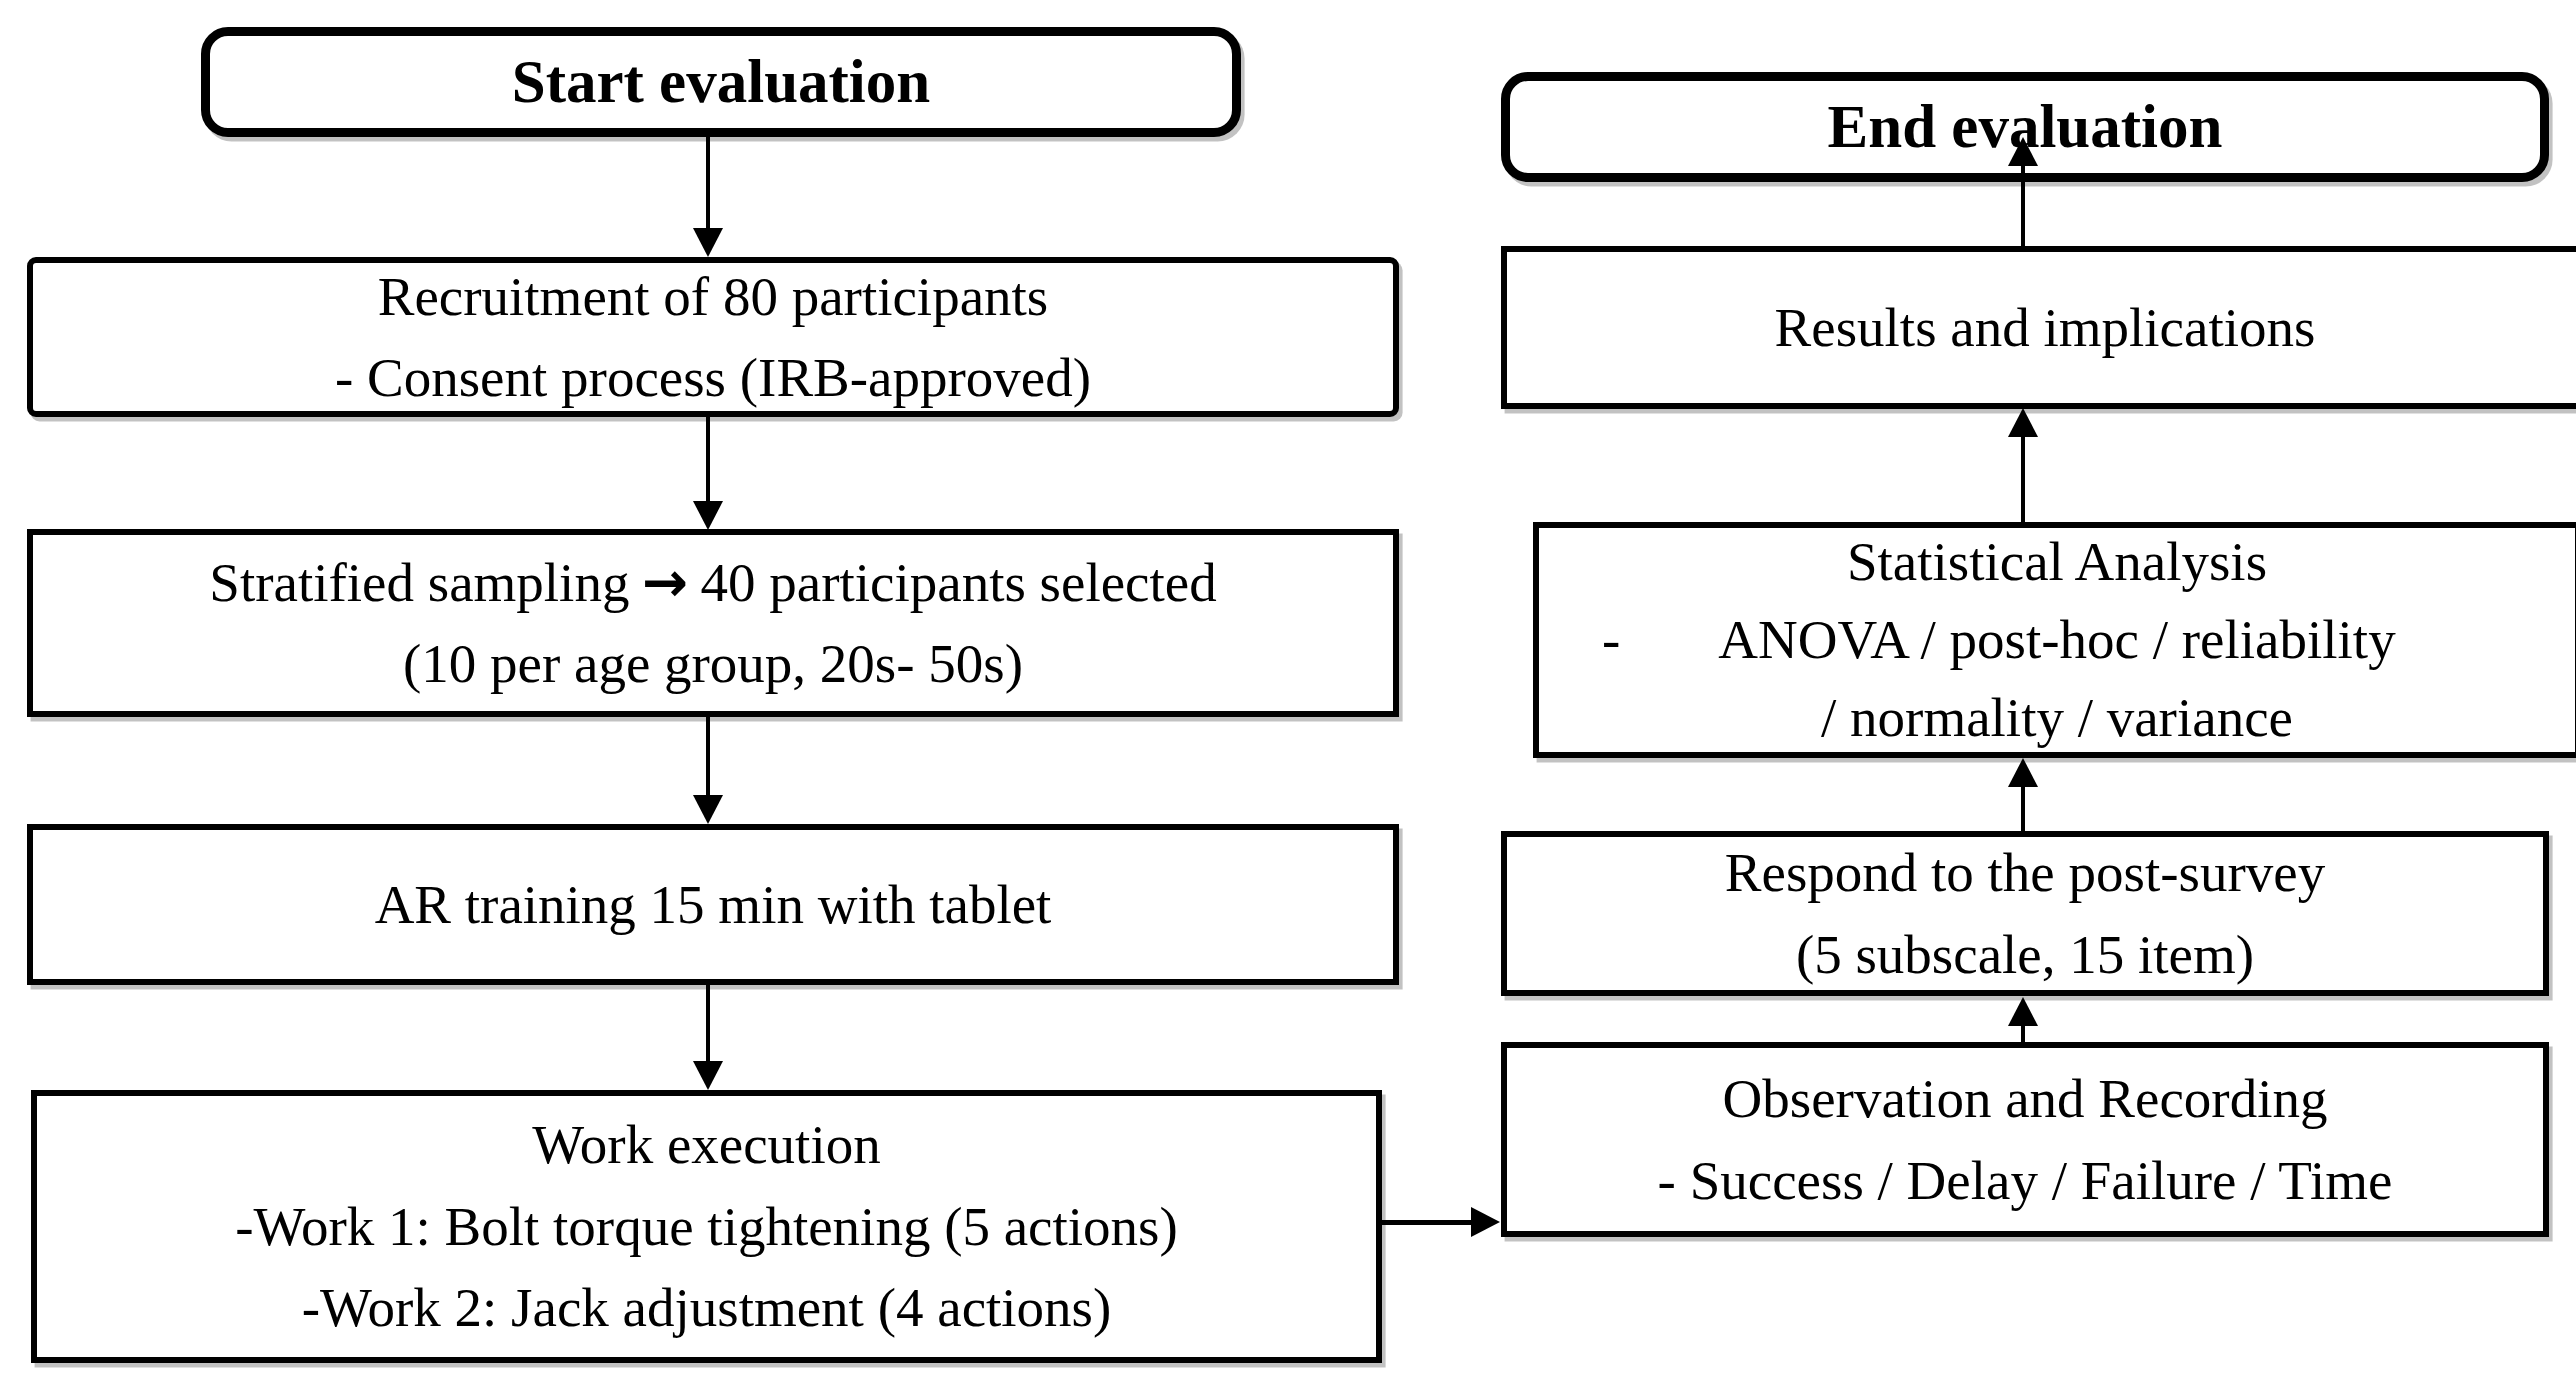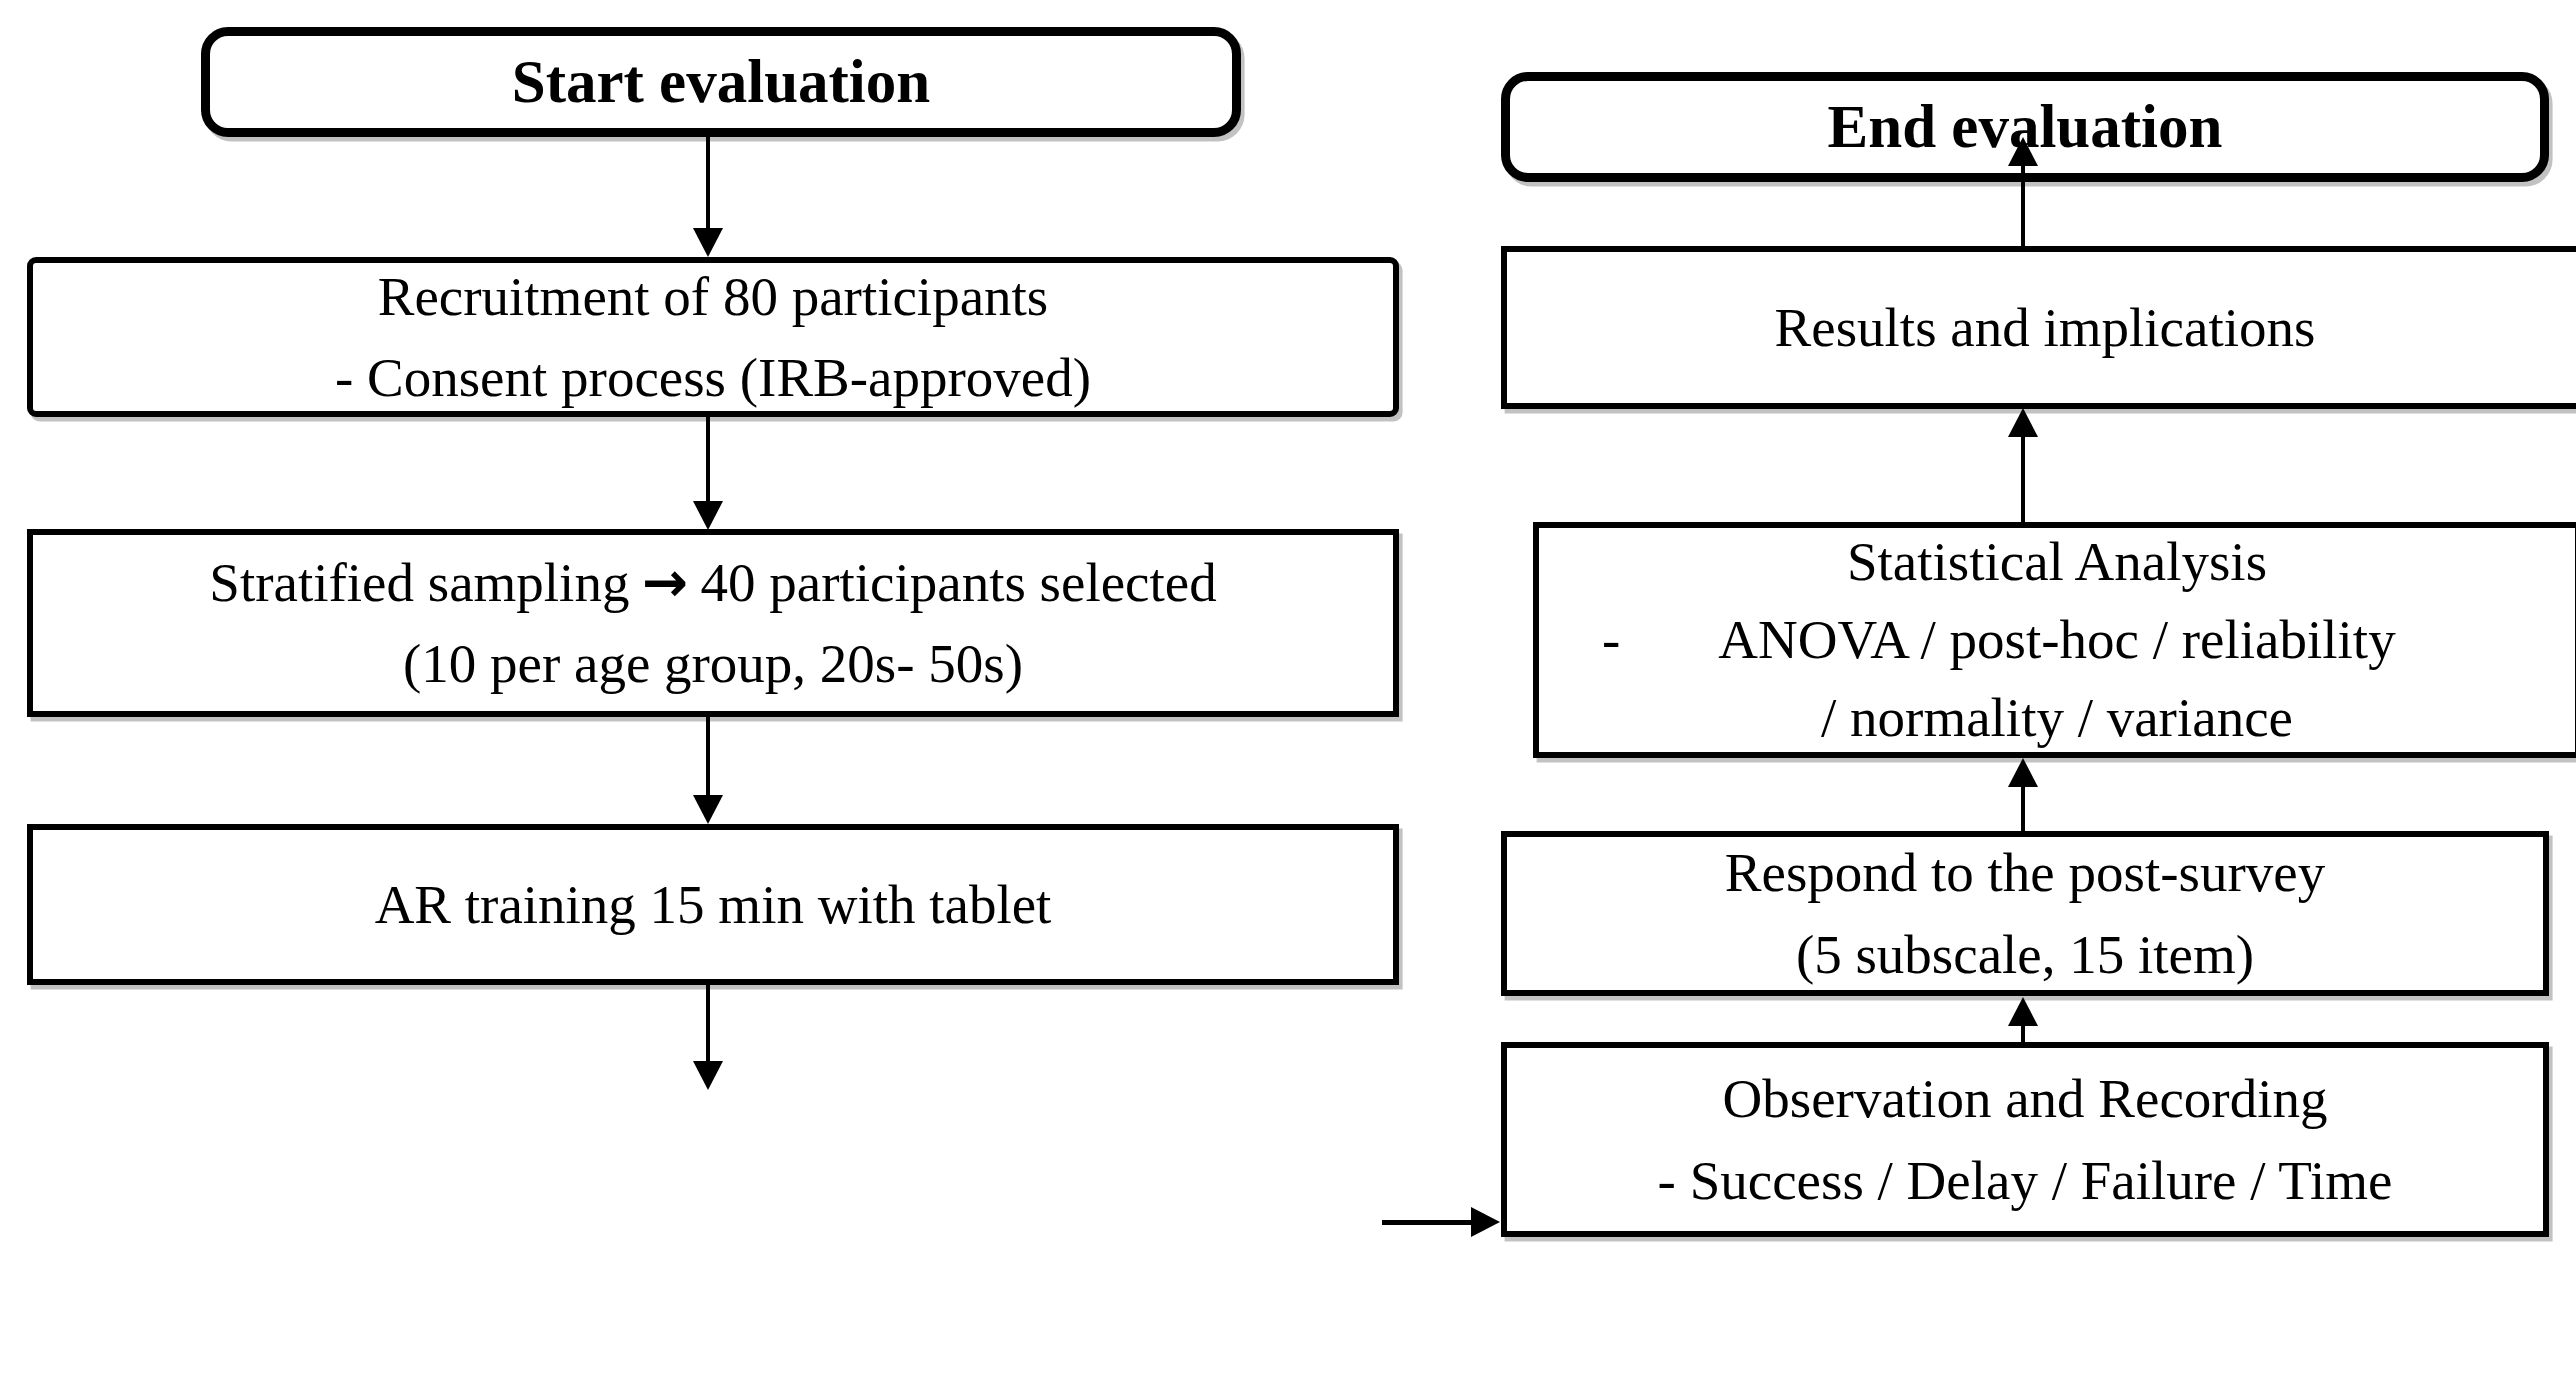--- a/index.html
+++ b/index.html
@@ -113,20 +113,25 @@
 
   <div class="box" style="left:27px; top:824px; width:1372px; height:161px;">
     <div class="line">AR training 15 min with tablet</div>
   </div>
 
   <div class="arrow down" style="left:690px; top:985px; height:105px;">
     <div class="shaft"></div>
     <div class="head"></div>
   </div>
 
+  <div class="box" style="left:31px; top:1090px; width:1351px; height:273px;">
+    <div class="line">Work execution</div>
+    <div class="line">-Work 1: Bolt torque tightening (5 actions)</div>
+    <div class="line">-Work 2: Jack adjustment (4 actions)</div>
+  </div>
 
   <div class="arrow right" style="left:1382px; top:1204px; width:118px;">
     <div class="shaft"></div>
     <div class="head"></div>
   </div>
 
   <div class="box terminal" style="left:1501px; top:27px; width:1048px; height:110px;margin-top:45px;">
     <div class="line">End evaluation</div>
   </div>
 

